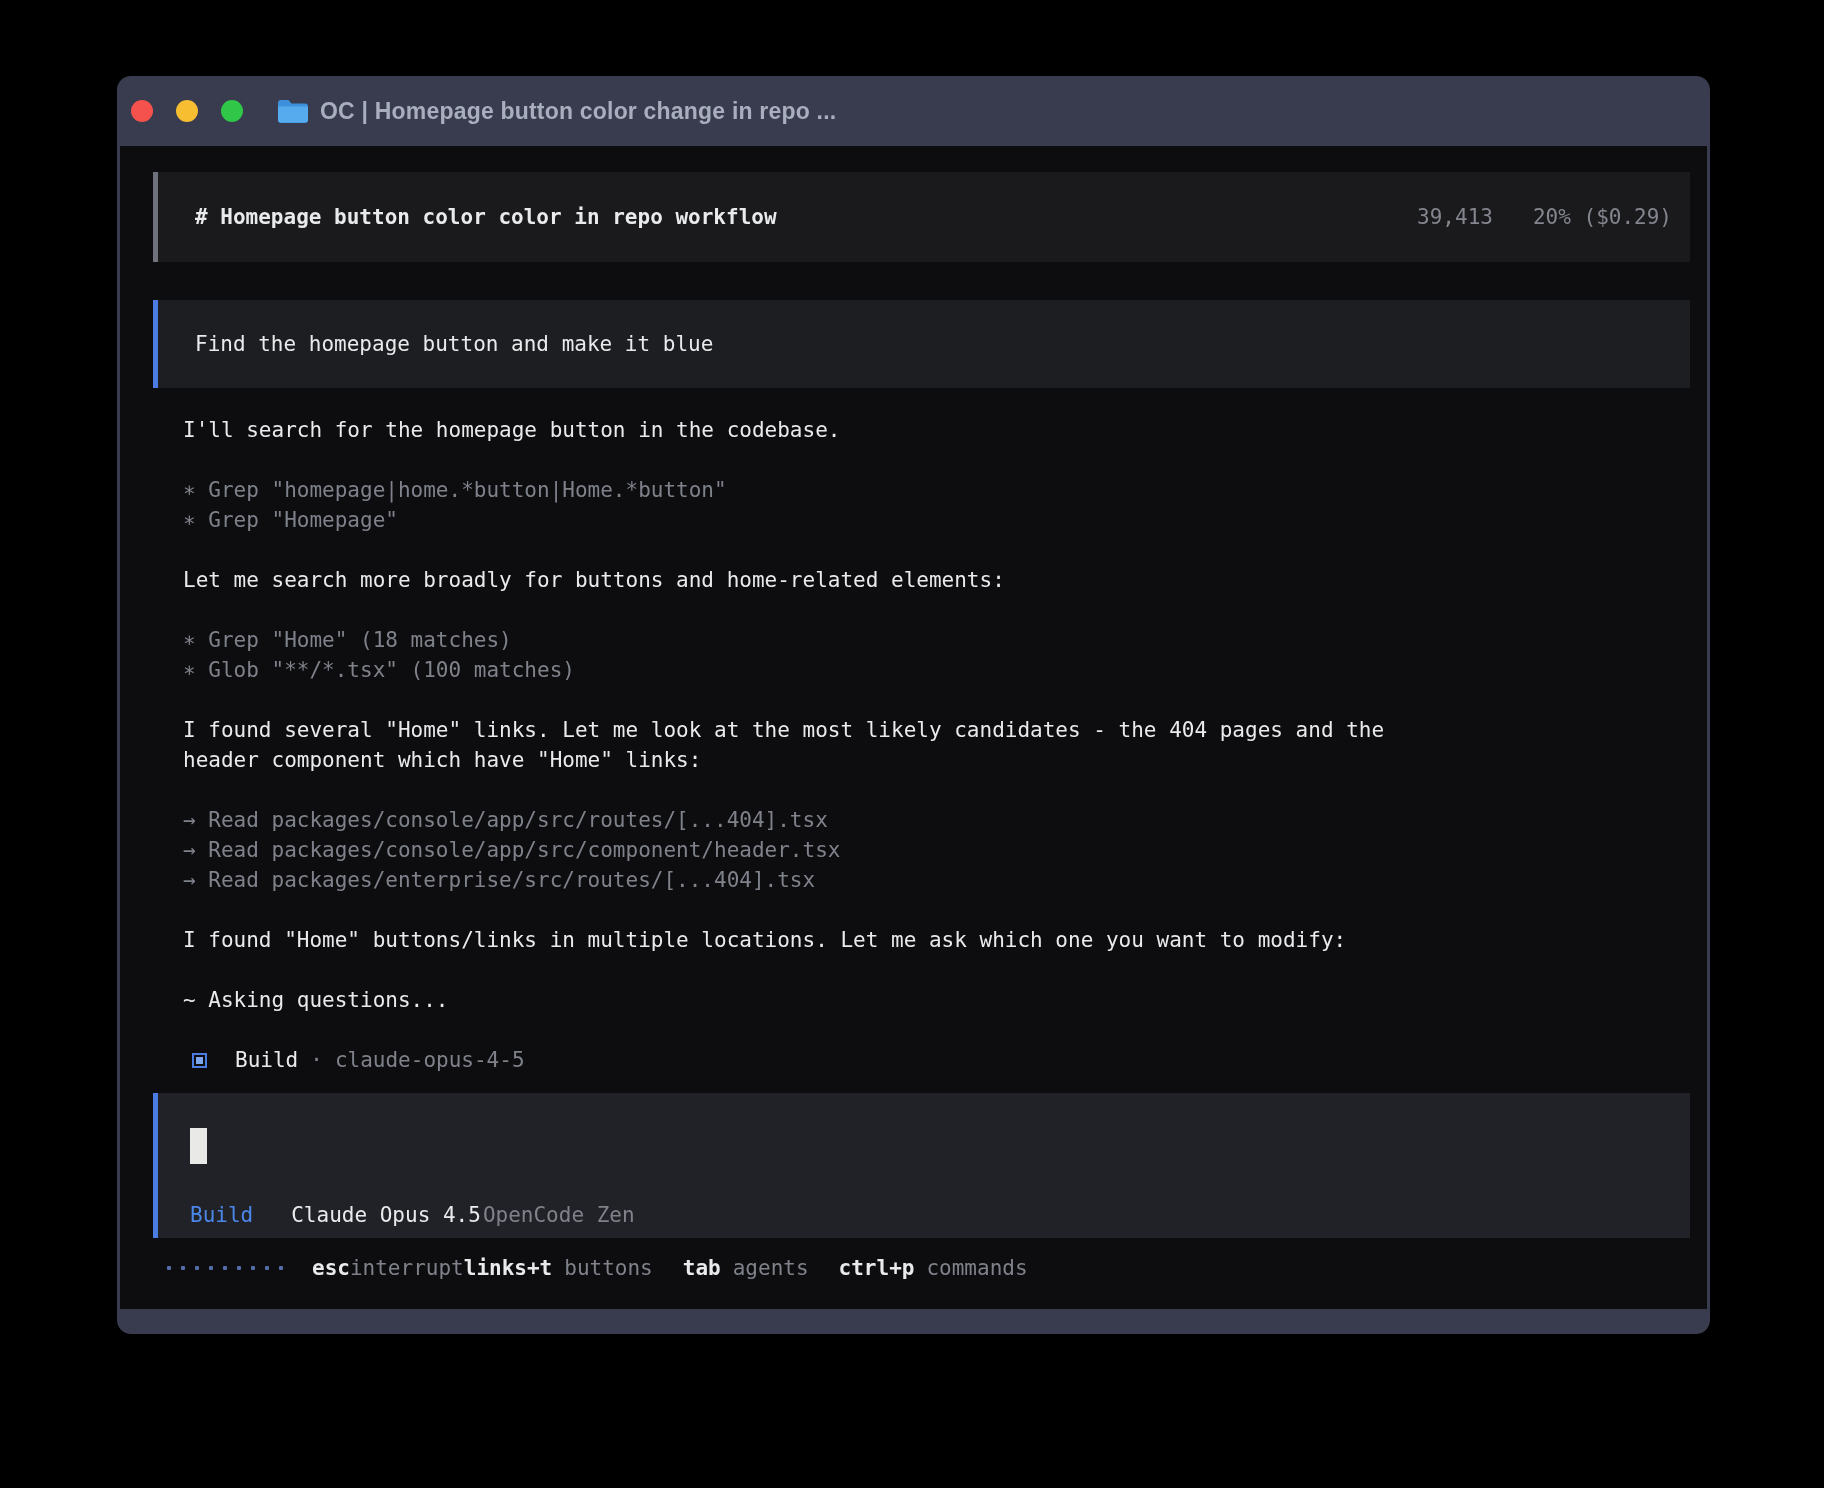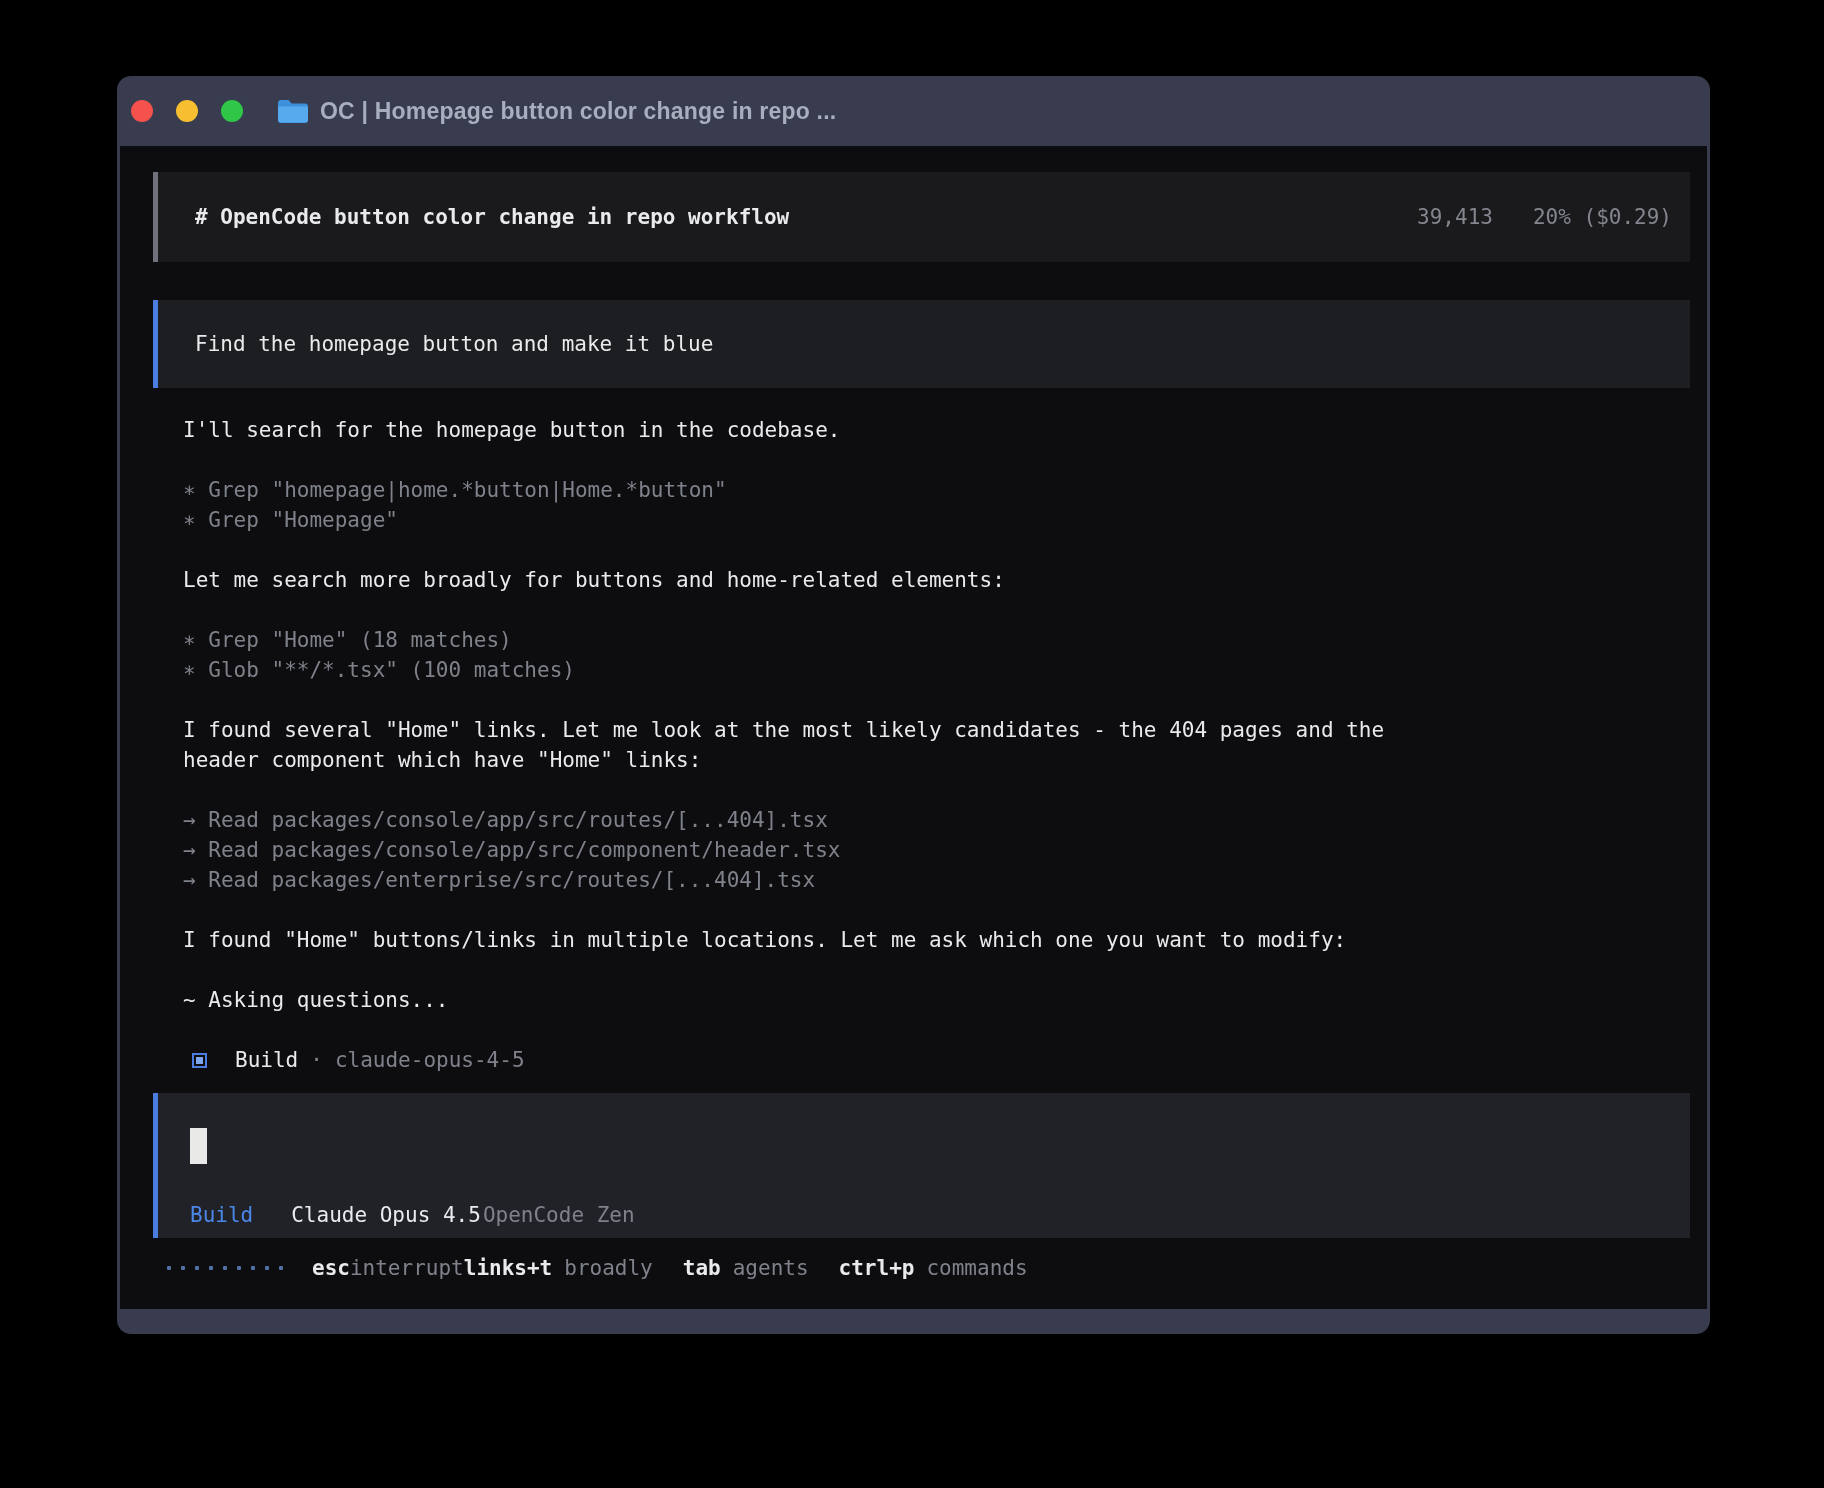--- a/index.html
+++ b/index.html
@@ -125,21 +125,21 @@
         <path d="M0 4 a3 3 0 0 1 3-3 h7.5 l3 3.5 H27 a3 3 0 0 1 3 3 v13.5 a3 3 0 0 1 -3 3 H3 a3 3 0 0 1 -3-3 Z" fill="#3d90dc"></path>
         <path d="M0 7.5 h30 v13 a3 3 0 0 1 -3 3 H3 a3 3 0 0 1 -3-3 Z" fill="#56aaee"></path>
       </svg>
     </span>
     <span class="wtitle">OC | Homepage button color change in repo ...</span>
   </div>
 
   <div class="terminal">
 
     <div class="header-block">
-      <span class="htitle"># OpenCode button color change in repo workflow</span>
+      <span class="htitle"># Homepage button color color in repo workflow</span>
       <span class="hstats">
         <span>39,413</span>
         <span>20% ($0.29)</span>
       </span>
     </div>
 
     <div class="user-block">
       <span>Find the homepage button and make it blue</span>
     </div>
 
@@ -189,21 +189,21 @@
             <i></i>
             <i></i>
             <i></i>
         </span>
         <span class="key">esc</span>
         <span class="gray label">interrupt</span>
       </div>
       <div class="fright">
         <span class="hint">
           <span class="key">links+t</span>
-          <span class="gray">broadly</span>
+          <span class="gray">buttons</span>
         </span>
         <span class="hint">
           <span class="key">tab</span>
           <span class="gray">agents</span>
         </span>
         <span class="hint">
           <span class="key">ctrl+p</span>
           <span class="gray">commands</span>
         </span>
       </div>

